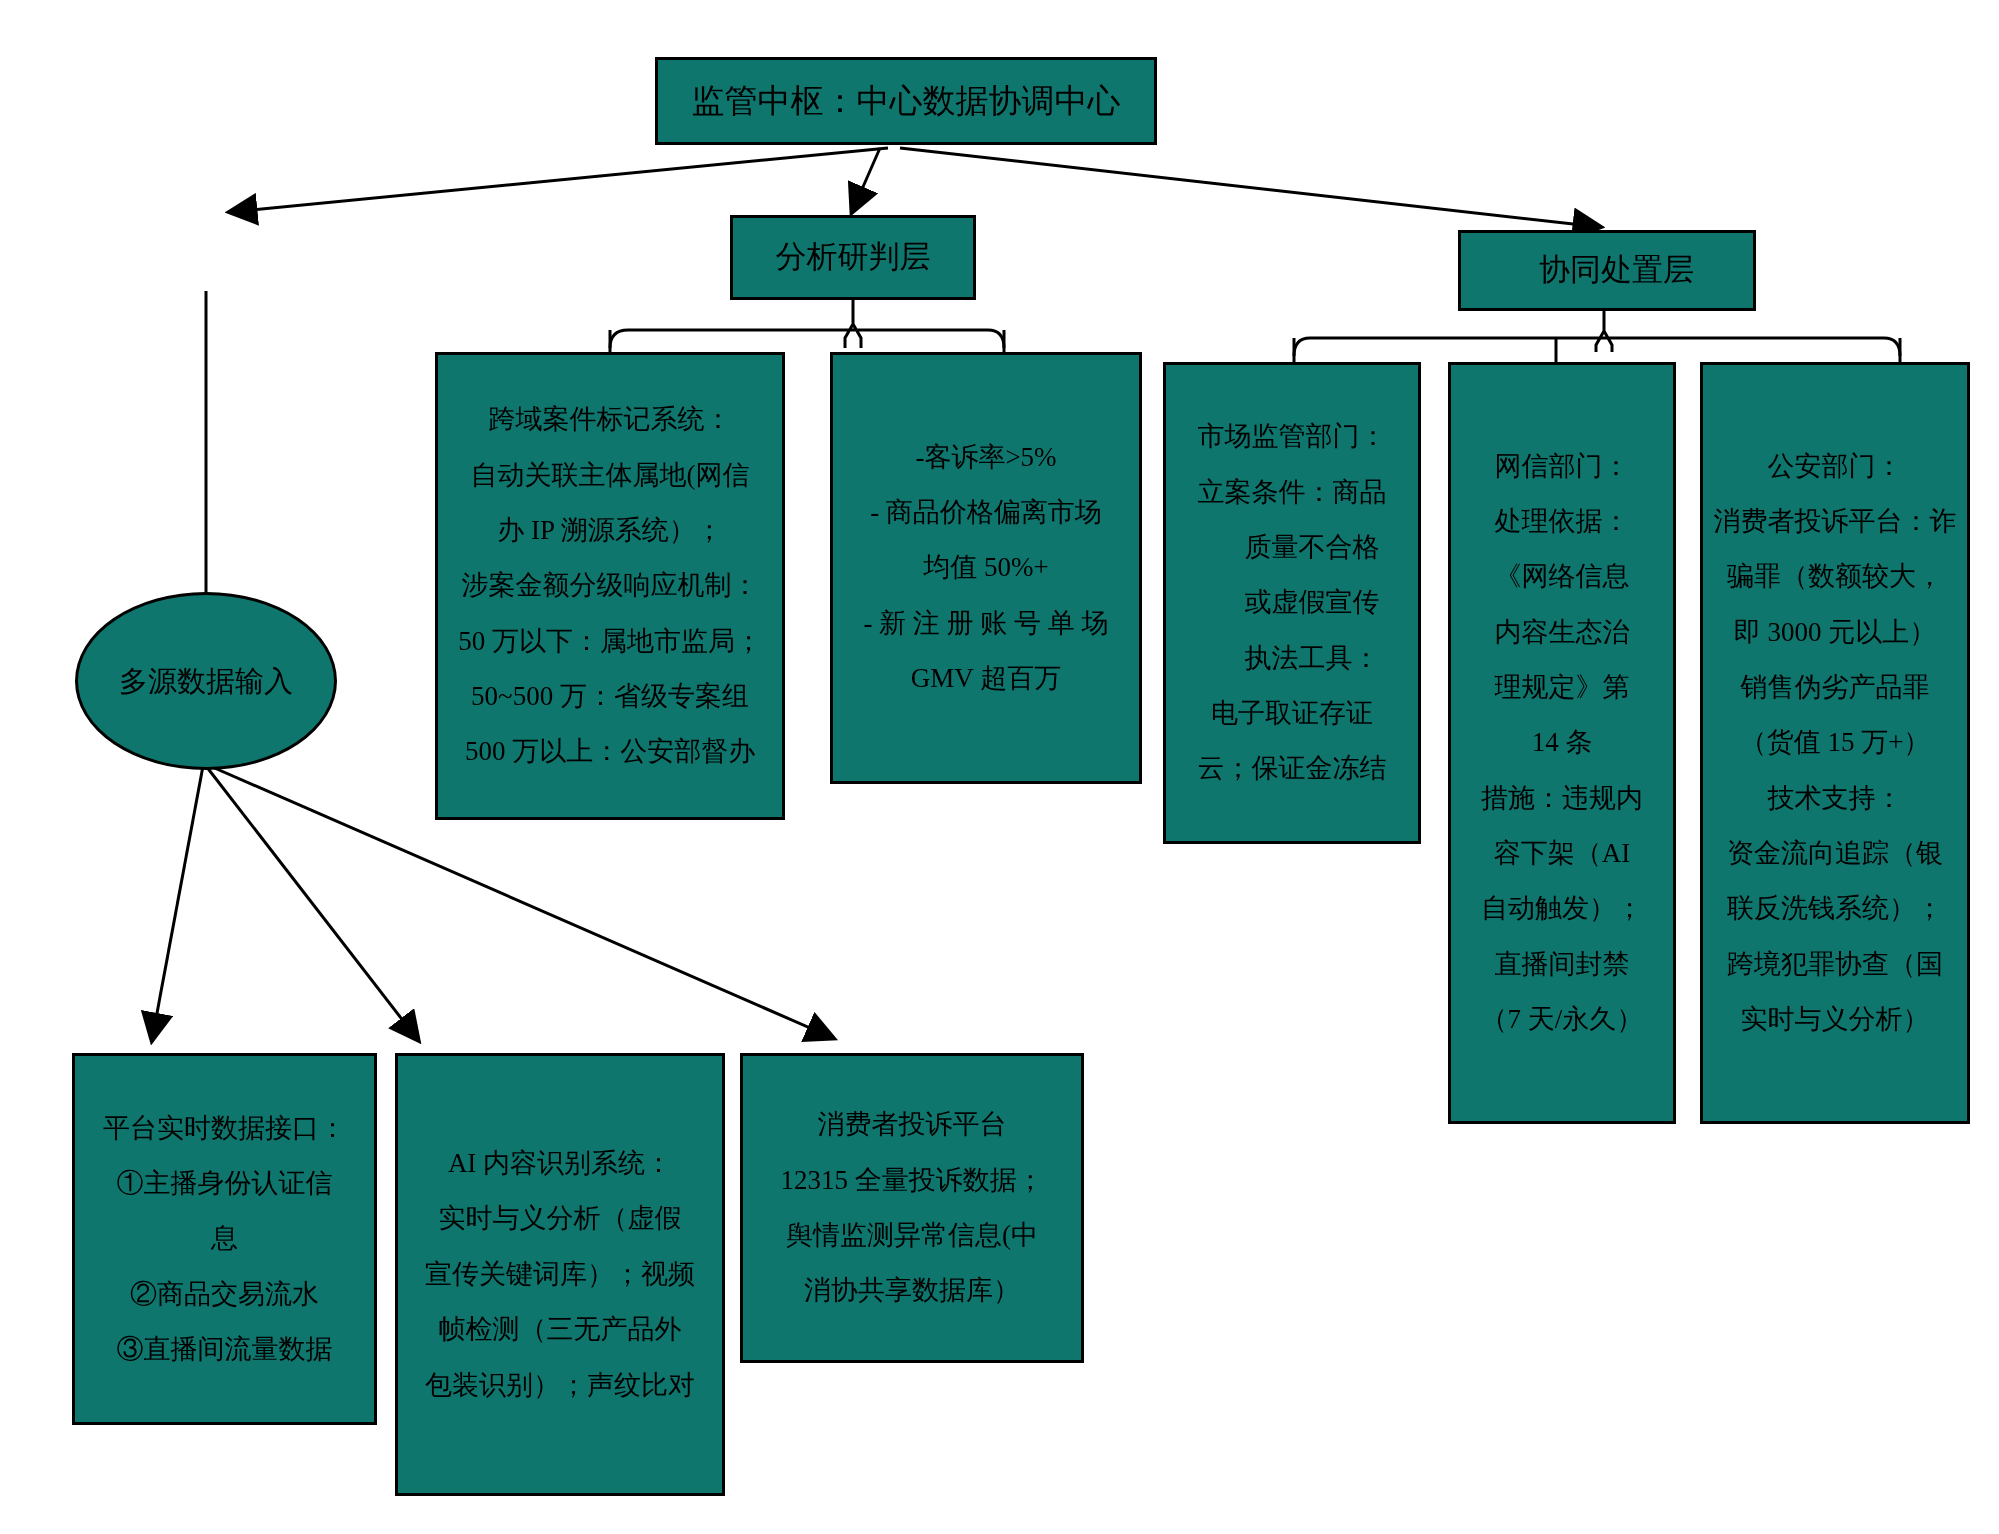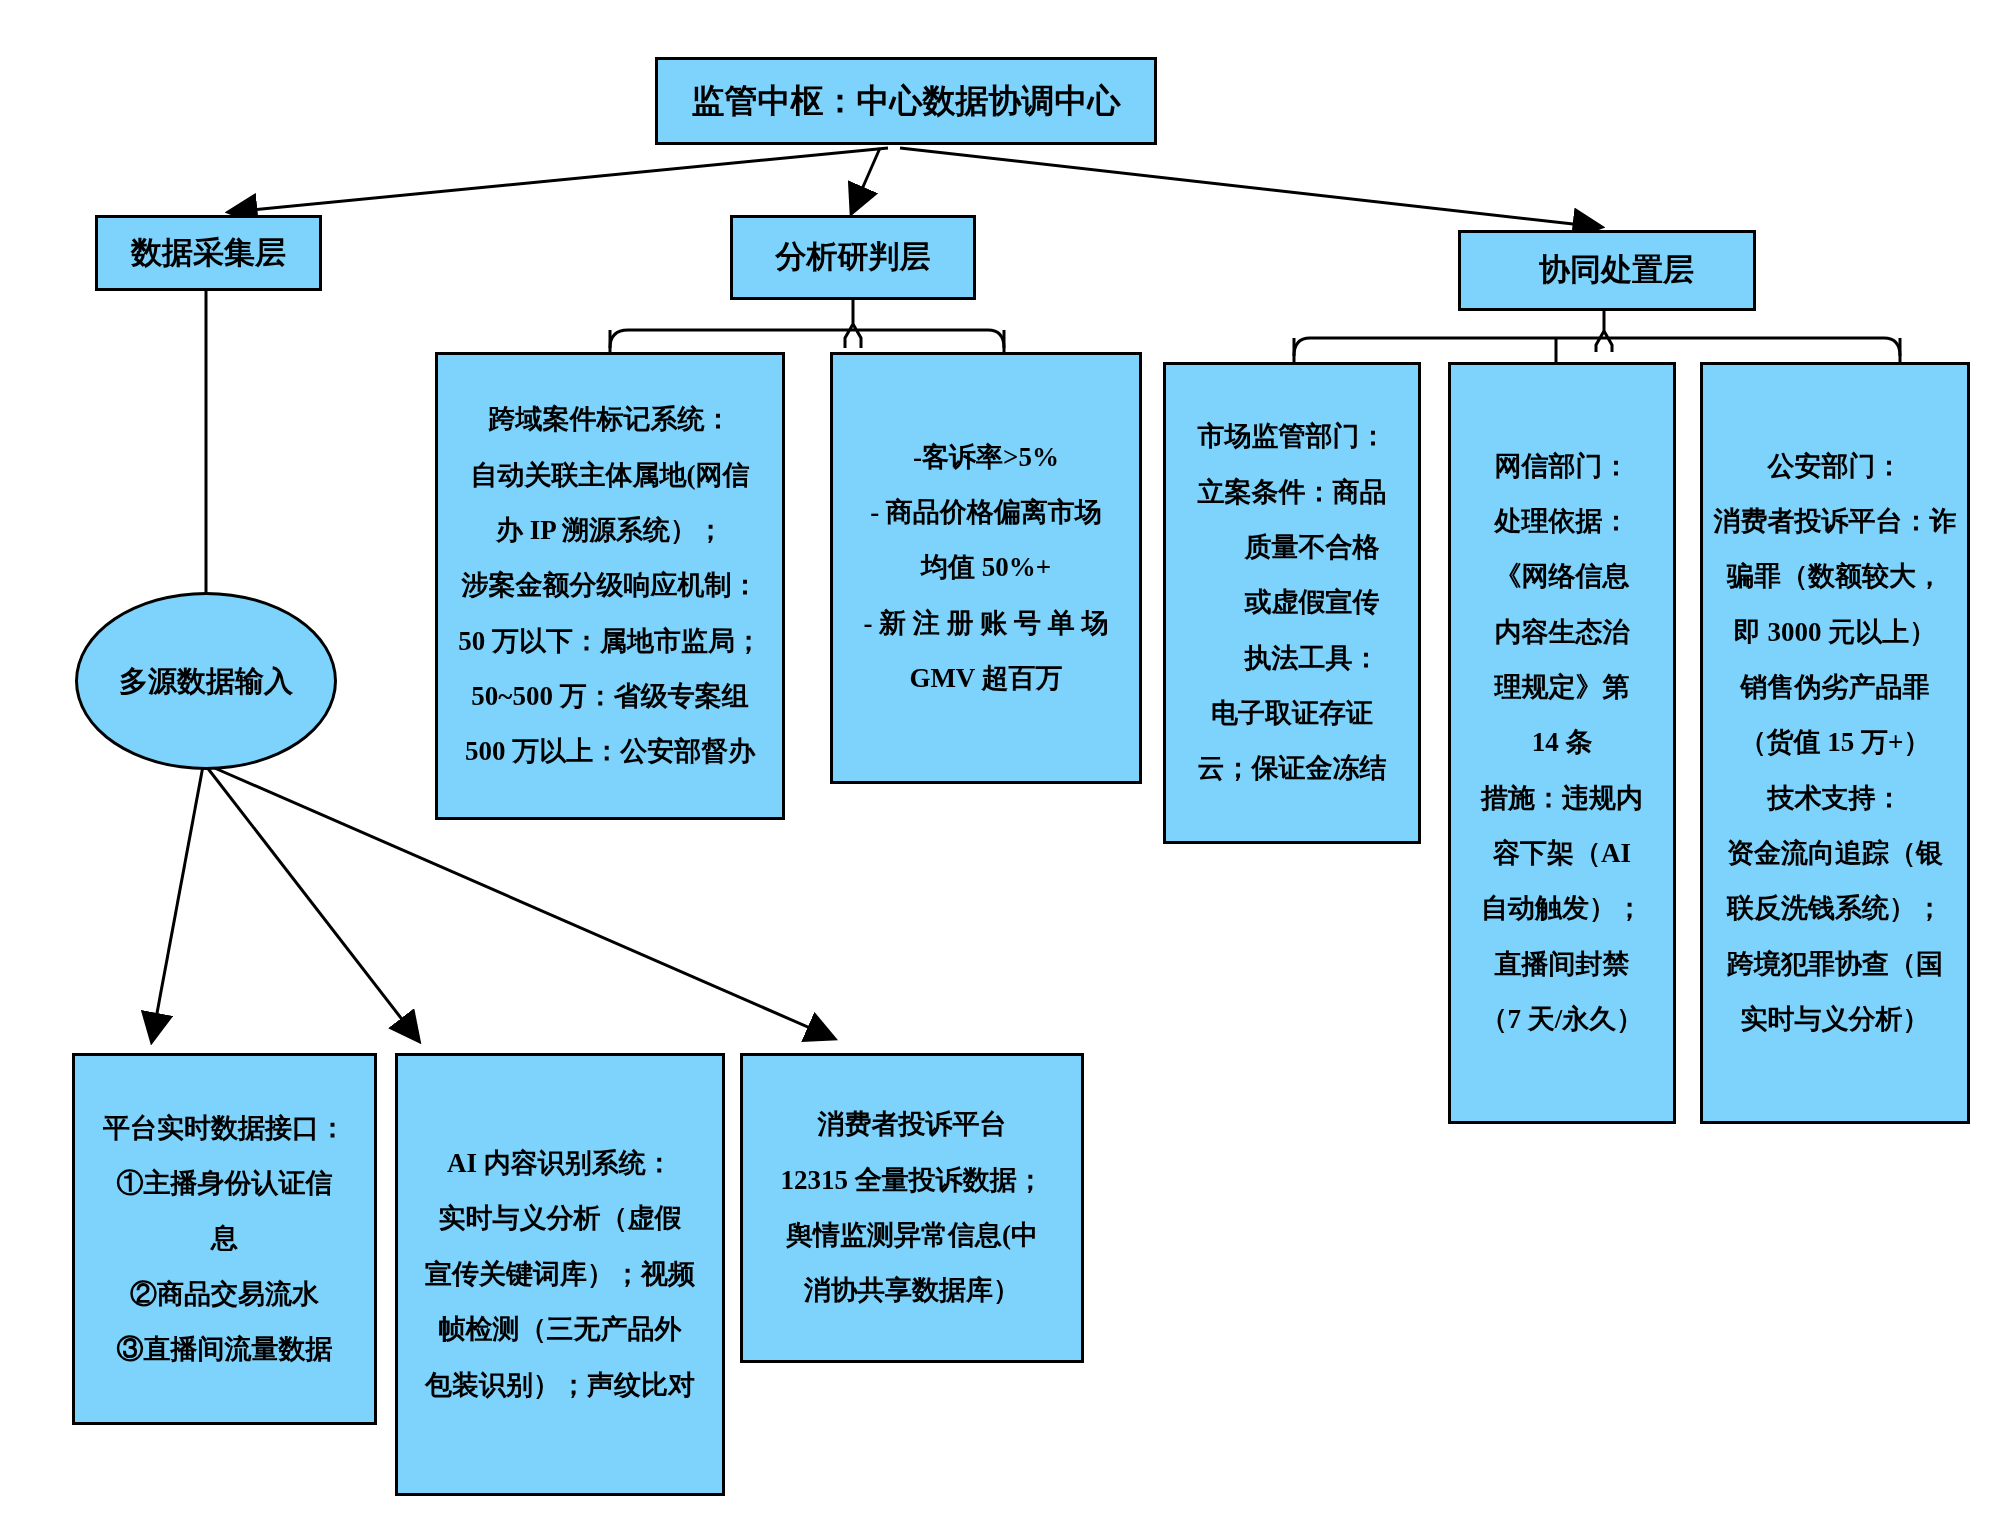--- a/index.html
+++ b/index.html
@@ -19,29 +19,28 @@
     position:absolute;
     left:0;top:0;
     width:1999px;
     height:1534px;
     pointer-events:none;
   }
   .node{
     position:absolute;
     box-sizing:border-box;
     border:3px solid #000;
-    background:#7dd3fc;
+    background:#0f766e;
     display:flex;
     flex-direction:column;
     justify-content:center;
     align-items:center;
     text-align:center;
     line-height:1.95;
     z-index:2;
-    font-weight:bold;
   }
   .node .ln{display:block;white-space:nowrap;}
   .title-node{
     font-size:33px;
   }
   .layer-node{
     font-size:31px;
   }
   .detail-node{
     font-size:27px;
@@ -109,23 +108,20 @@
       <path d="M 203 766 L 152 1040" marker-end="url(#arrow)"></path>
       <path d="M 206 766 L 418 1040" marker-end="url(#arrow)"></path>
       <path d="M 210 766 L 833 1038" marker-end="url(#arrow)"></path>
     </g>
   </svg>
 
   <div class="node title-node" id="n-title">
     <span class="ln">监管中枢：中心数据协调中心</span>
   </div>
 
-  <div class="node layer-node" id="n-layer1">
-    <span class="ln">数据采集层</span>
-  </div>
   <div class="node layer-node" id="n-layer2">
     <span class="ln">分析研判层</span>
   </div>
   <div class="node layer-node" id="n-layer3">
     <span class="ln">协同处置层</span>
   </div>
 
   <div class="node ellipse-node" id="n-ellipse">
     <span class="ln">多源数据输入</span>
   </div>

